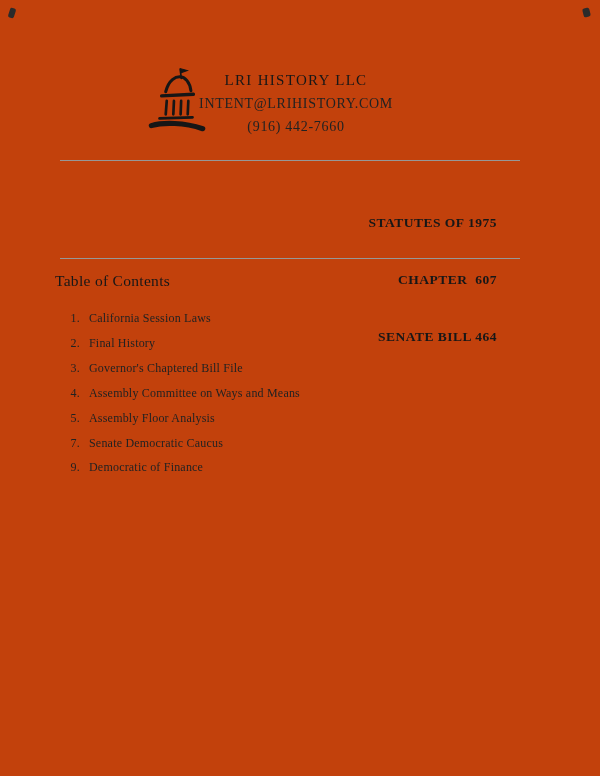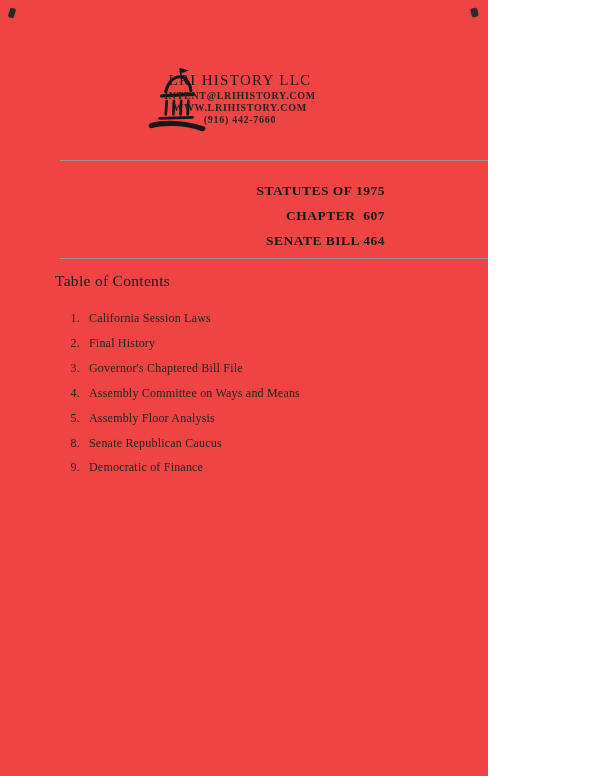--- a/index.html
+++ b/index.html
@@ -2,23 +2,23 @@
 <html><head>
 <meta charset="utf-8">
 <style>
   html, body {
     margin: 0;
     padding: 0;
     background: #ffffff;
   }
   .page {
     position: relative;
-    width: 488px;
+    width: 600px;
     height: 776px;
-    background: #ef4444;
+    background: #c2410c;
     font-family: "Liberation Serif", "DejaVu Serif", serif;
     color: #1d1d1d;
     overflow: hidden;
   }
   
   .scan-mark {
     position: absolute;
     background: #2b2b2b;
     border-radius: 2px;
   }
@@ -47,25 +47,24 @@
     right: 8px;
     top: 8px;
     text-align: center;
   }
   .company {
     font-size: 15px;
     letter-spacing: 1.3px;
     color: #171717;
   }
   .contact {
-    font-size: 10px;
+    font-size: 14px;
     letter-spacing: 0.7px;
-    margin-top: 1px;
+    margin-top: 7px;
     color: #222222;
-    font-weight: bold;
   }
 
   
   .rule {
     position: absolute;
     left: 60px;
     width: 460px;
     height: 0;
     border: none;
     border-top: 1px solid #979797;
@@ -79,21 +78,21 @@
     position: absolute;
     top: 178px;
     right: 103px;
     text-align: right;
     font-weight: bold;
     font-size: 13.5px;
     letter-spacing: 0.5px;
     line-height: 25px;
     color: #171717;
   }
-  .ref-line { white-space: pre; }
+  .ref-line { white-space: pre; margin-top: 32px; }
 
   
   .toc-heading {
     position: absolute;
     top: 272px;
     left: 55px;
     margin: 0;
     font-size: 15.5px;
     font-weight: normal;
     letter-spacing: 0.3px;
@@ -142,21 +141,20 @@
           <path d="M35 34 L34.5 47" stroke-width="2.6"></path>
           <path d="M42 34 L41.4 47" stroke-width="2.6"></path>
           <path d="M14 51 L46 50" stroke-width="2.8"></path>
           <path d="M6 58 C18 54.5 38 55 56 61" stroke-width="5"></path>
         </g>
       </svg>
     </div>
     <div class="lh-text">
       <div class="company">LRI HISTORY LLC</div>
       <div class="contact">INTENT@LRIHISTORY.COM</div>
-      <div class="contact">WWW.LRIHISTORY.COM</div>
       <div class="contact">(916) 442-7660</div>
     </div>
   </header>
 
   <hr class="rule top">
 
   <div class="ref-block">
     <div class="ref-line">STATUTES OF 1975</div>
     <div class="ref-line">CHAPTER  607</div>
     <div class="ref-line">SENATE BILL 464</div>
@@ -165,17 +163,17 @@
   <hr class="rule mid">
 
   <h2 class="toc-heading">Table of Contents</h2>
 
   <ol class="toc-list">
     <li><span class="toc-num">1.</span><span>California Session Laws</span></li>
     <li><span class="toc-num">2.</span><span>Final History</span></li>
     <li><span class="toc-num">3.</span><span>Governor's Chaptered Bill File</span></li>
     <li><span class="toc-num">4.</span><span>Assembly Committee on Ways and Means</span></li>
     <li><span class="toc-num">5.</span><span>Assembly Floor Analysis</span></li>
-    <li><span class="toc-num">8.</span><span>Senate Republican Caucus</span></li>
+    <li><span class="toc-num">7.</span><span>Senate Democratic Caucus</span></li>
     <li><span class="toc-num">9.</span><span>Democratic of Finance</span></li>
   </ol>
 
 </div>
 
 </body></html>

